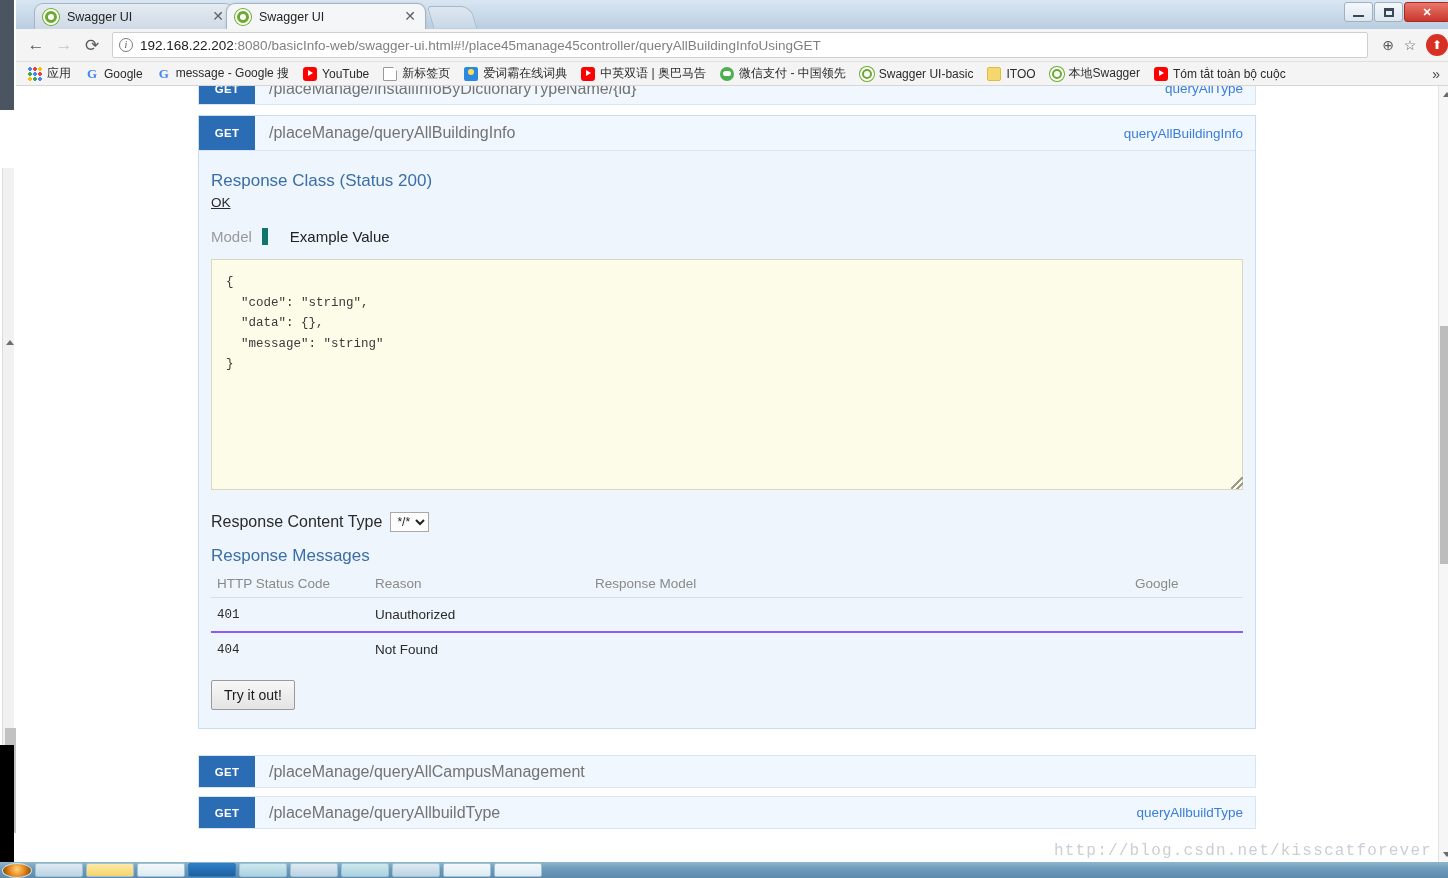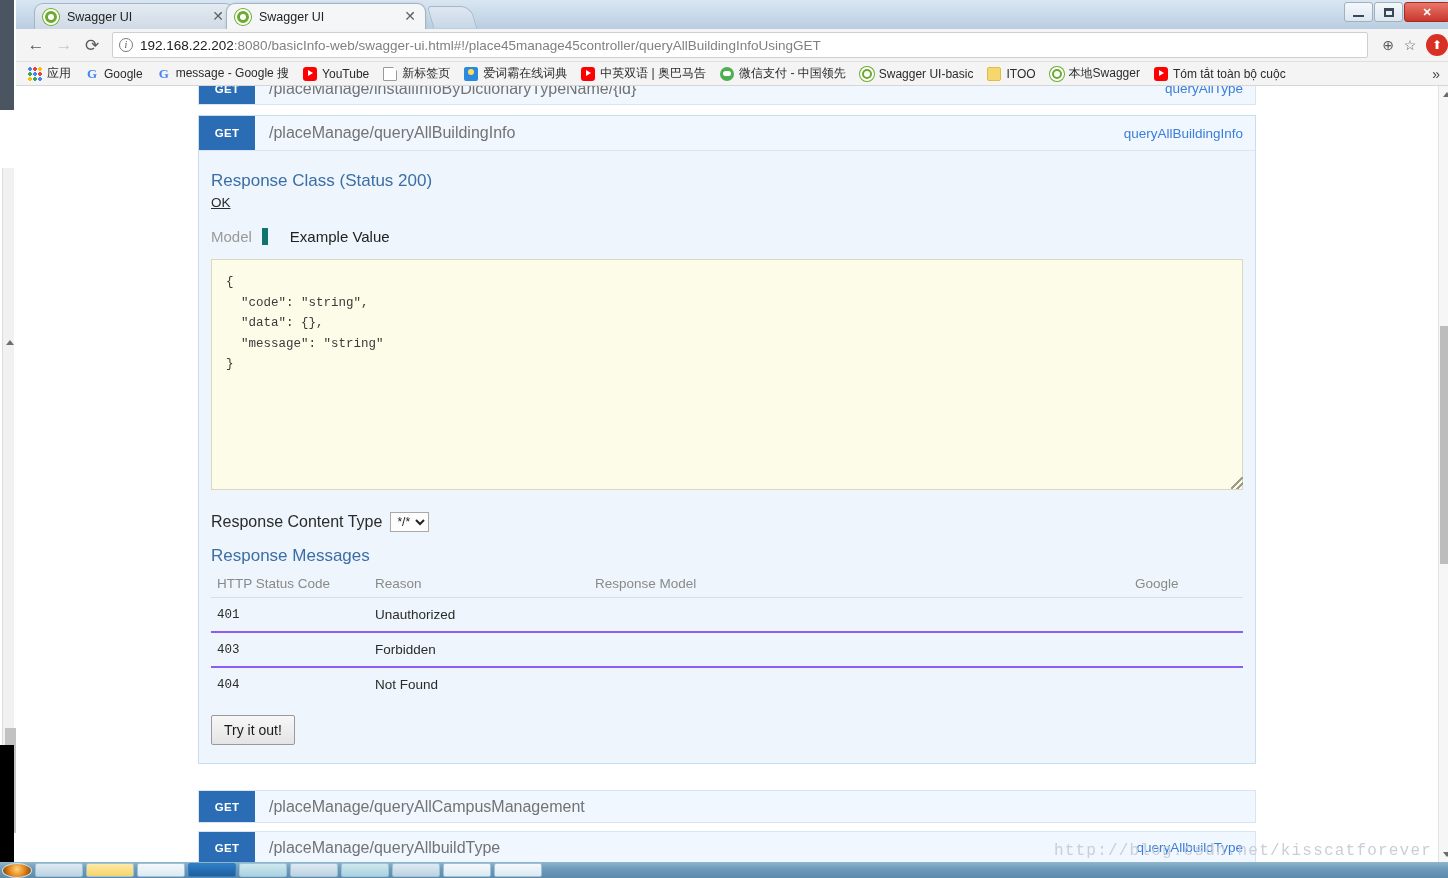--- a/index.html
+++ b/index.html
@@ -750,26 +750,20 @@
                   </tr>
                 </thead>
                 <tbody>
                   <tr>
                     <td class="code-cell">401</td>
                     <td class="col-reason">Unauthorized</td>
                     <td class="col-model"></td>
                     <td></td>
                   </tr>
                   <tr>
-                    <td class="code-cell">403</td>
-                    <td class="col-reason">Forbidden</td>
-                    <td class="col-model"></td>
-                    <td></td>
-                  </tr>
-                  <tr>
                     <td class="code-cell" style="border-bottom:none;">404</td>
                     <td class="col-reason" style="border-bottom:none;">Not Found</td>
                     <td class="col-model" style="border-bottom:none;"></td>
                     <td style="border-bottom:none;"></td>
                   </tr>
                 </tbody>
               </table>
 
               <button class="tryit">Try it out!</button>
             </div>

